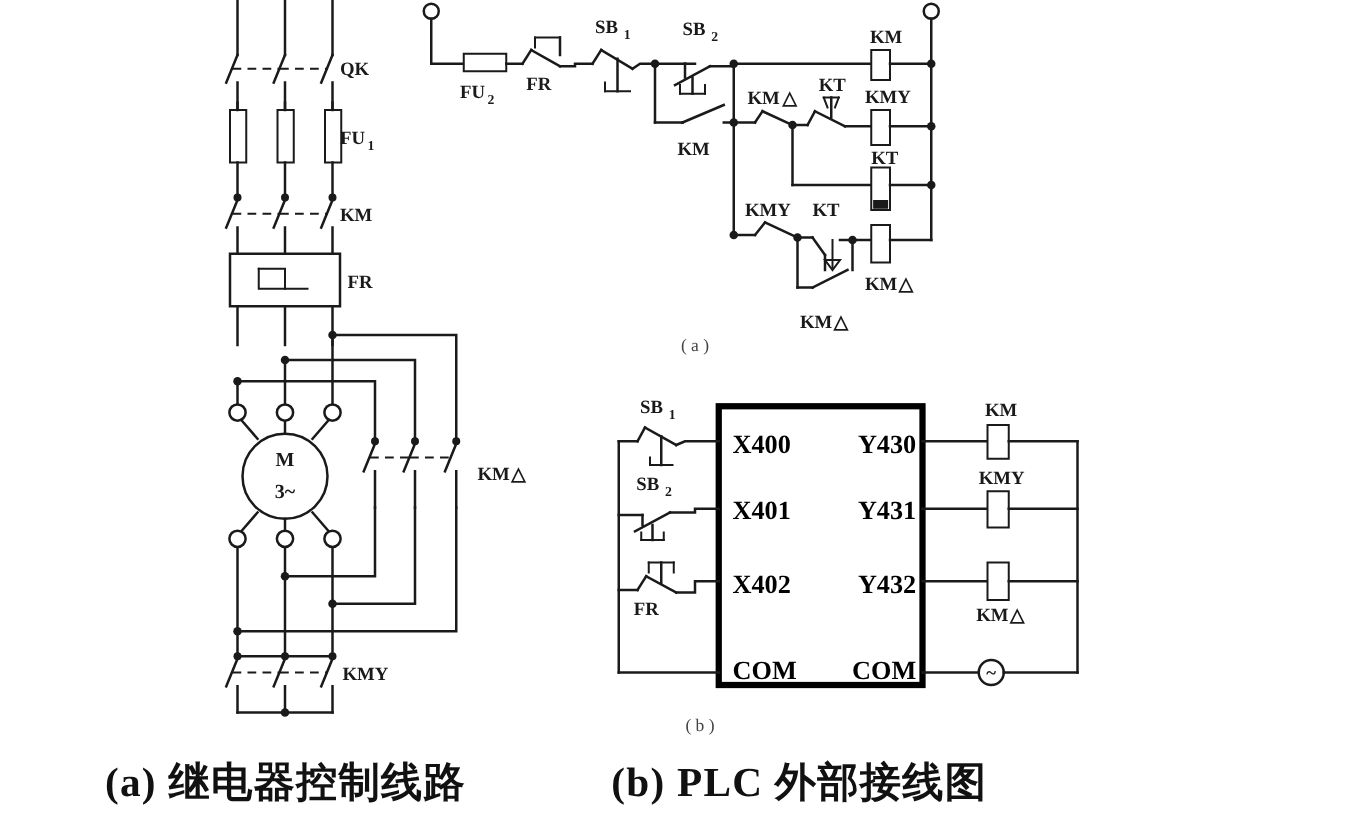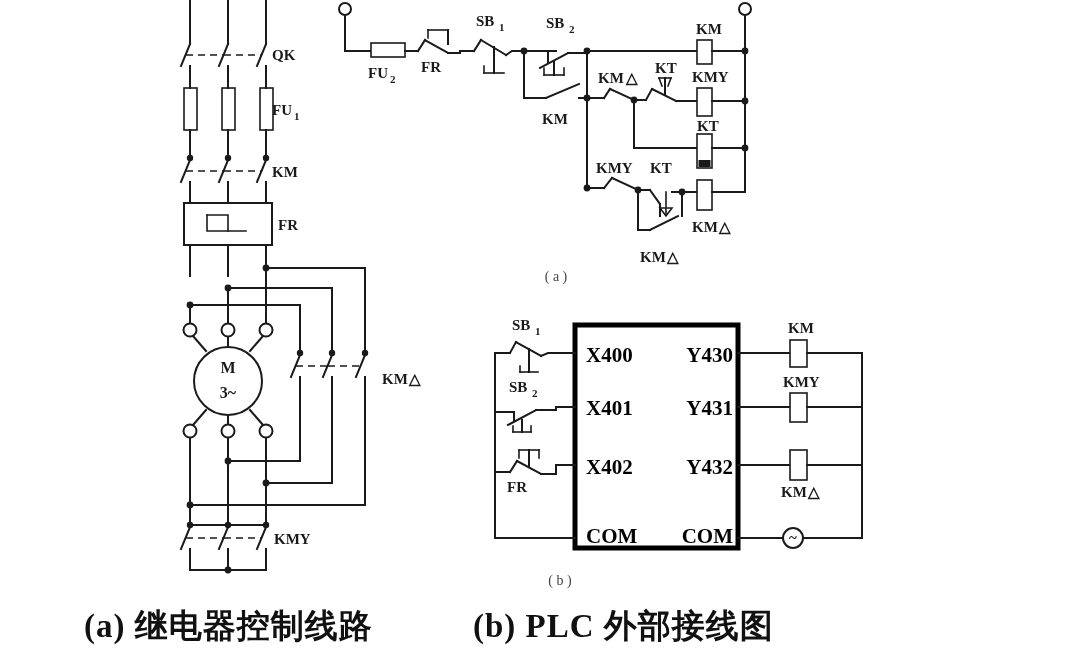--- a/index.html
+++ b/index.html
@@ -115,21 +115,21 @@
     color: #111111;
     white-space: nowrap;
     letter-spacing: 1px;
   }
   .caption-a {
     position: absolute;
     left: 84px;
   }
   .caption-b {
     position: absolute;
-    left: 473px;
+    left: 489px;
   }
 </style>
 </head>
 <body>
 
 <div id="figure-root">
 
   <svg id="schematic" viewBox="0 0 1080 661" xmlns="http://www.w3.org/2000/svg">
 
     <g>

